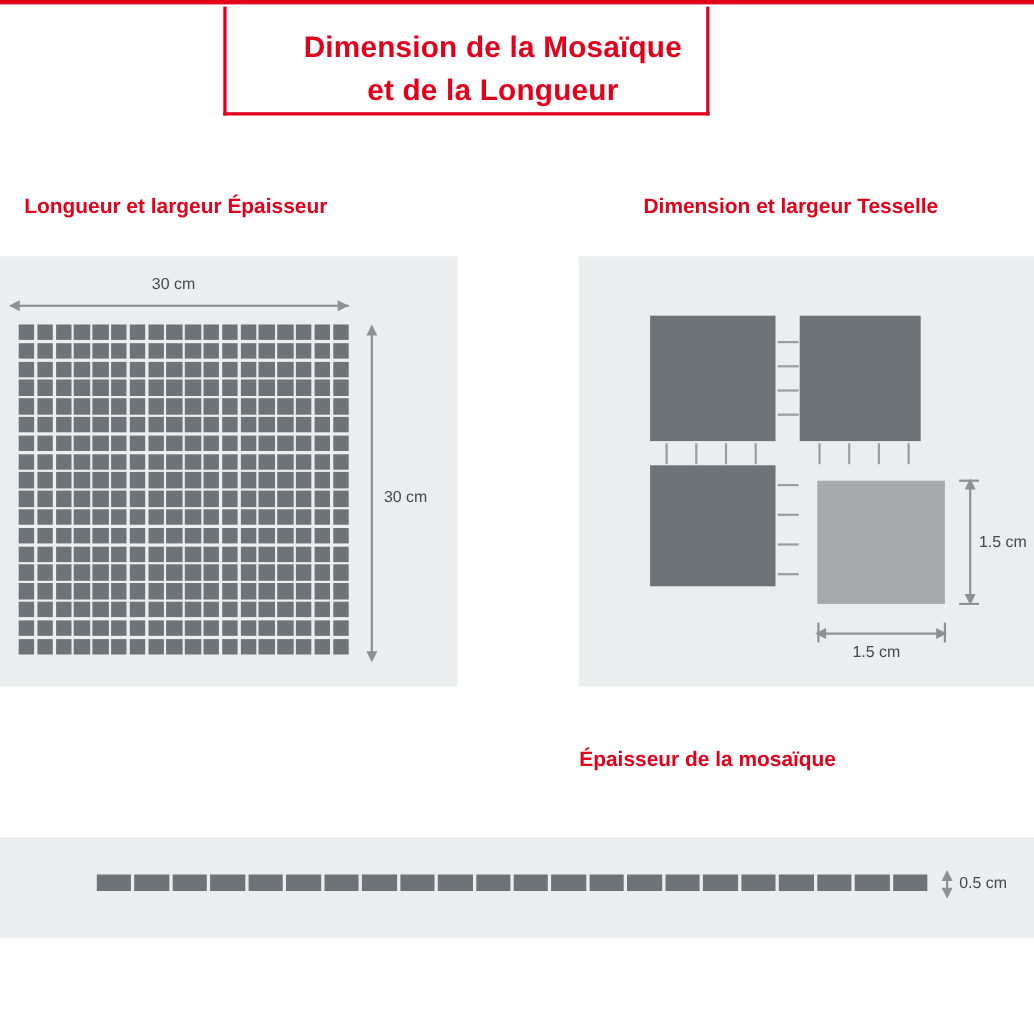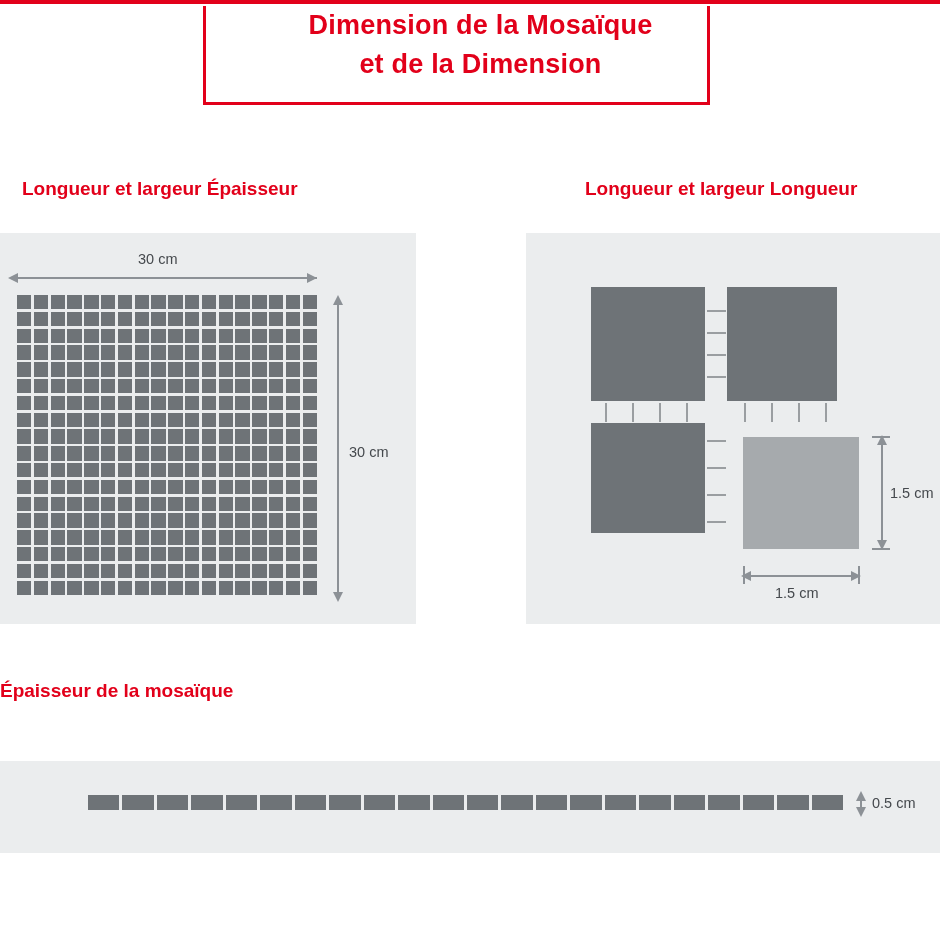--- a/index.html
+++ b/index.html
@@ -22,28 +22,28 @@
     width: 940px;
     height: 4px;
     background: #e2001a;
   }
 
   
   .title-box {
     position: absolute;
     left: 203px;
     top: 6px;
-    width: 507px;
+    width: 442px;
     height: 99px;
     border: 3px solid #e2001a;
     border-top: none;
     box-sizing: border-box;
     background: #ffffff;
     display: flex;
-    align-items: flex-start;
+    align-items: flex-end;
     justify-content: center;
     padding-left: 48px;
   }
   .title-text {
     color: #e2001a;
     font-size: 27px;
     font-weight: bold;
     line-height: 1.45;
     text-align: center;
     letter-spacing: 0.2px;
@@ -52,21 +52,21 @@
   
   .sec-heading {
     position: absolute;
     color: #e2001a;
     font-size: 19px;
     font-weight: bold;
   }
   #heading-mosaic { left: 22px; top: 178px; }
   #heading-tessella { left: 585px; top: 178px; }
   #heading-thickness {
-    left: 0; top: 680px; width: 760px; text-align: left;
+    left: 0; top: 680px; width: 760px; text-align: right;
   }
 
   
   .panel {
     position: absolute;
     background: #ebedee;
   }
   #panel-mosaic { left: 0; top: 233px; width: 416px; height: 391px; }
   #panel-tessella { left: 526px; top: 233px; width: 414px; height: 391px; }
   #panel-thickness { left: 0; top: 761px; width: 940px; height: 92px; }
@@ -167,26 +167,26 @@
   }
 </style>
 </head>
 <body>
 
 <div class="top-rule"></div>
 
 <div class="title-box">
   <div class="title-text">
     <span>Dimension de la Mosaïque</span><br>
-    <span>et de la Dimension</span>
+    <span>et de la Longueur</span>
   </div>
 </div>
 
 <div class="sec-heading" id="heading-mosaic">Longueur et largeur Épaisseur</div>
-<div class="sec-heading" id="heading-tessella">Longueur et largeur Longueur</div>
+<div class="sec-heading" id="heading-tessella">Dimension et largeur Tesselle</div>
 
 <div class="panel" id="panel-mosaic"></div>
 
 <div id="mosaic-grid" style="grid-template-columns: repeat(18, 1fr); grid-template-rows: repeat(18, 1fr);">
     <div class="tile" style="background: rgb(110, 115, 119);"></div>
     <div class="tile" style="background: rgb(110, 115, 119);"></div>
     <div class="tile" style="background: rgb(110, 115, 119);"></div>
     <div class="tile" style="background: rgb(110, 115, 119);"></div>
     <div class="tile" style="background: rgb(110, 115, 119);"></div>
     <div class="tile" style="background: rgb(110, 115, 119);"></div>

